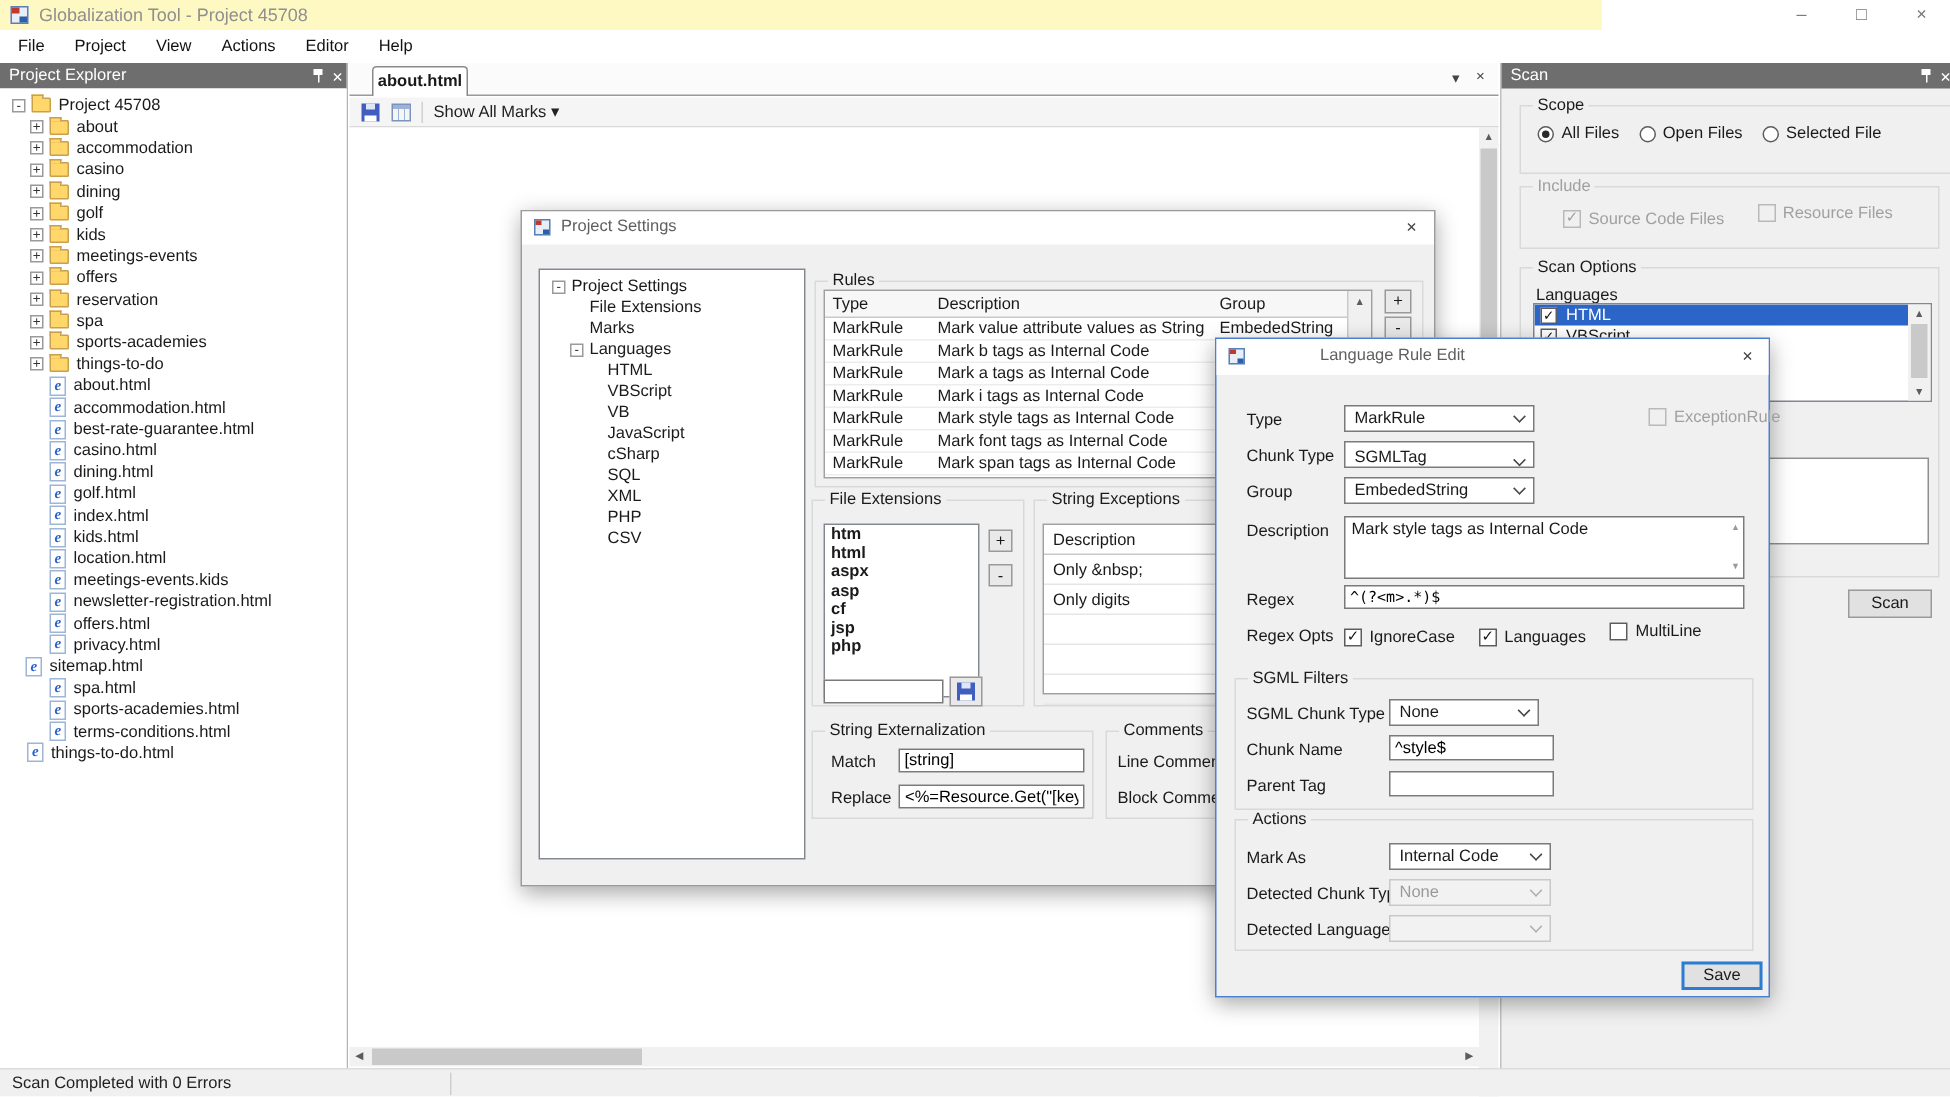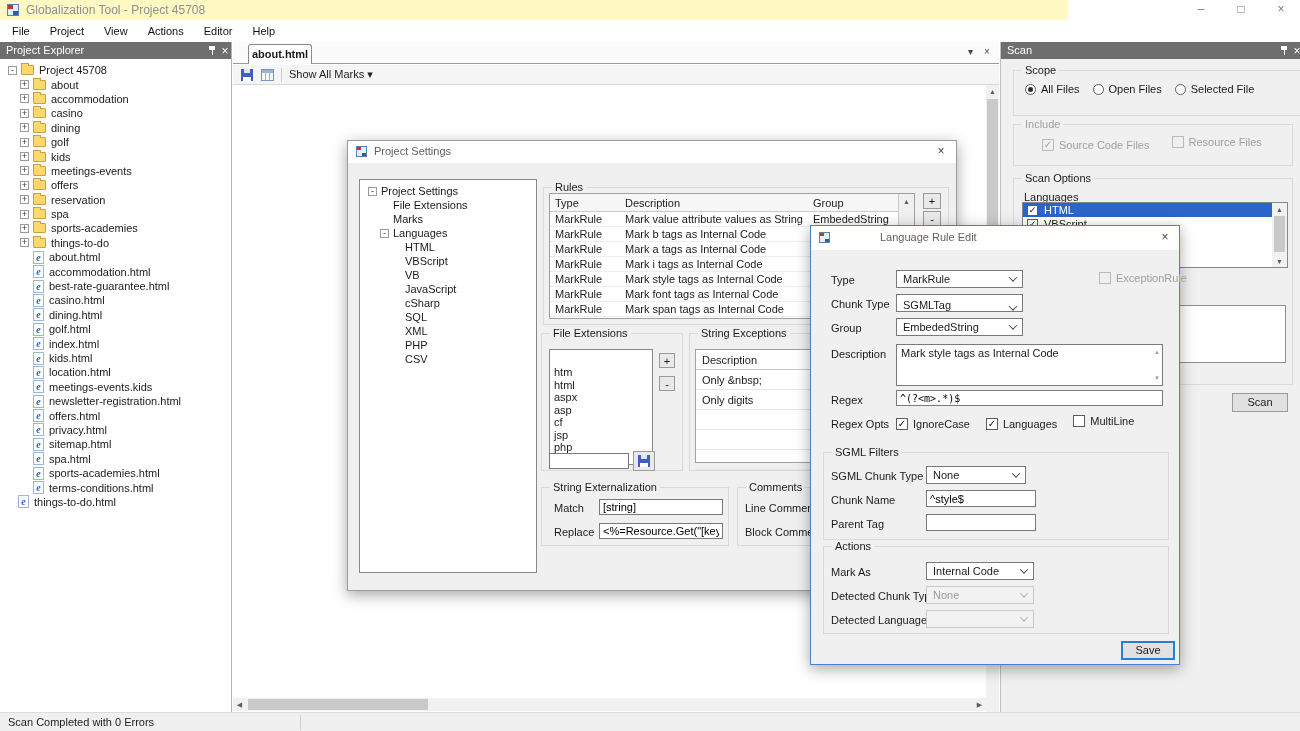--- a/index.html
+++ b/index.html
@@ -87,21 +87,21 @@
   .ptrow { display:flex; align-items:center; height:14px; padding-left:8px; white-space:nowrap; }
   .rtable { position:absolute; background:#fff; border:1px solid #a0a0a0; }
   .rhead { display:flex; height:18px; border-bottom:1px solid #c9c9c9; background:#f7f7f7; align-items:center; }
   .rhead span { padding-left:5px; }
   .rhead span:nth-of-type(1){ width:70px; } .rhead span:nth-of-type(2){ width:188px; } .rhead span:nth-of-type(3){ width:90px; }
   .rrow { display:flex; height:15px; align-items:center; border-bottom:1px solid #ededed; }
   .rrow span { padding-left:5px; overflow:hidden; white-space:nowrap; }
   .rrow span:nth-of-type(1){ width:70px; } .rrow span:nth-of-type(2){ width:188px; } .rrow span:nth-of-type(3){ width:90px; }
   .rscroll { position:absolute; right:0; top:0; width:16px; height:124px; background:#f0f0f0; border-left:1px solid #c9c9c9; }
   .minibtn { position:absolute; width:18px; height:16px; background:#e9e9e9; border:1px solid #9a9a9a; text-align:center; line-height:14px; font-size:11px; }
-  #felist { position:absolute; left:201px; top:208px; width:104px; height:116px; background:#fff; border:1px solid #828790; padding:16px 0; }
+  #felist { position:absolute; left:201px; top:208px; width:104px; height:116px; background:#fff; border:1px solid #828790; padding:0 0;font-weight:bold; }
   .feitem { padding-left:4px; line-height:12.5px; }
   .tb { background:#fff; border:1px solid #7a7a7a; font-family:"Liberation Sans",sans-serif; font-size:11px; padding:0 3px; position:absolute; }
   #setable { position:absolute; left:347px; top:208px; width:246px; height:114px; background:#fff; border:1px solid #a0a0a0; }
   .serow { height:20px; border-bottom:1px solid #e6e6e6; display:flex; align-items:center; padding-left:6px; }
   .sehead { height:20px; border-bottom:1px solid #c9c9c9; display:flex; align-items:center; padding-left:6px; }
   .lbl { position:absolute; white-space:nowrap; }
   .savebtn-sm { position:absolute; width:22px; height:20px; background:#e9e9e9; border:1px solid #9a9a9a; display:flex; align-items:center; justify-content:center; }
 
   #lredlg { left:810px; top:225px; width:370px; height:440px; border:1px solid #4b7fd2; z-index:40; }
   #lredlg .dlgtitle { height:24px; }
@@ -295,21 +295,21 @@
 
         <span class="icon-html"></span>
         <span>offers.html</span>
       </div>
       <div class="xrow" style="padding-left: 20px;">
         <span class="exp"></span>
 
         <span class="icon-html"></span>
         <span>privacy.html</span>
       </div>
-      <div class="xrow" style="padding-left: 20px;">
+      <div class="xrow" style="padding-left: 4px;">
         <span class="exp"></span>
 
         <span class="icon-html"></span>
         <span>sitemap.html</span>
       </div>
       <div class="xrow" style="padding-left: 20px;">
         <span class="exp"></span>
 
         <span class="icon-html"></span>
         <span>spa.html</span>

